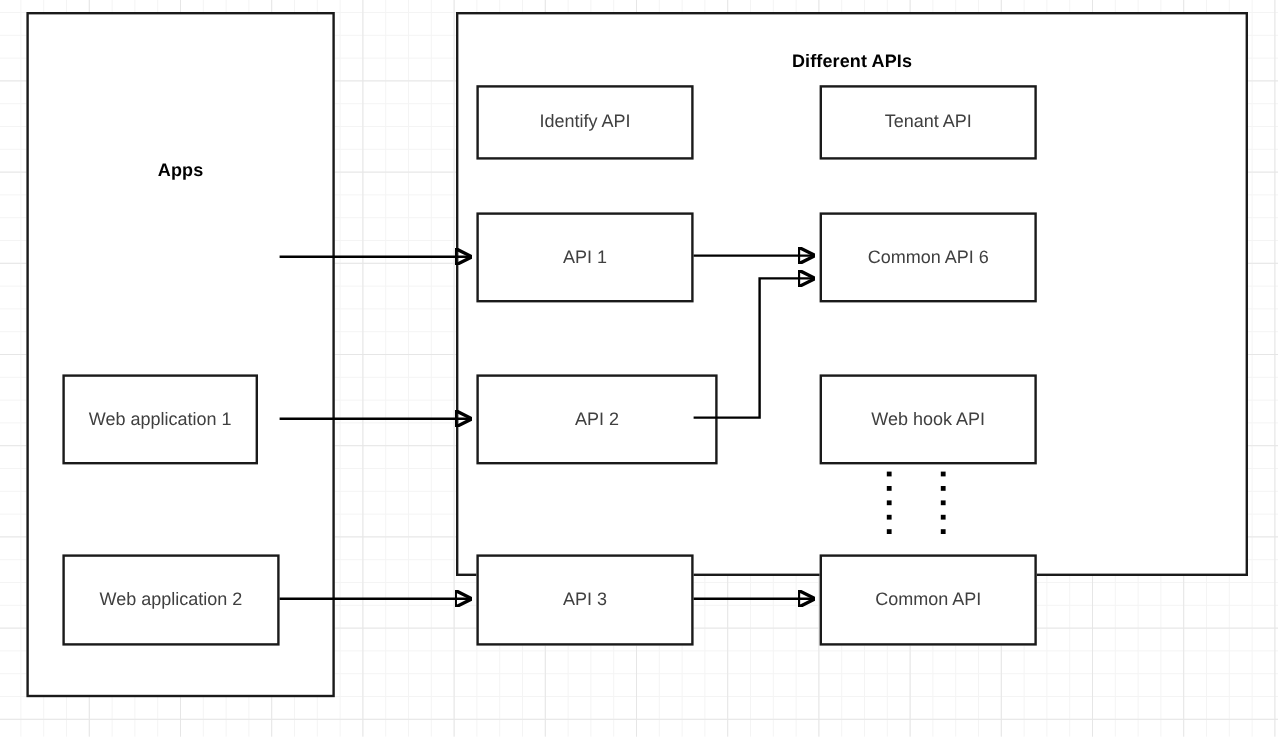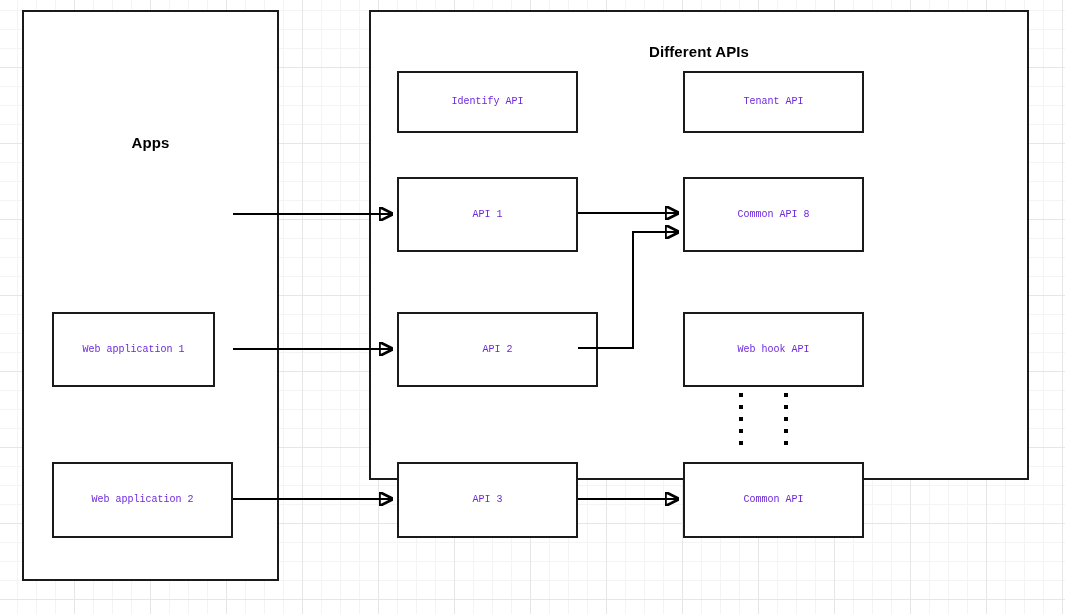--- a/index.html
+++ b/index.html
@@ -50,25 +50,24 @@
 
   
   .node {
     position: absolute;
     box-sizing: border-box;
     border: 2px solid #1a1a1a;
     background: #ffffff;
     display: flex;
     align-items: center;
     justify-content: center;
-    font-size: 10px;
-    color: #6d28d9;
+    font-size: 15px;
+    color: #404040;
     text-align: center;
     line-height: 1.2;
-    font-family: Liberation Mono, monospace;
   }
 
   
   #edges {
     position: absolute;
     left: 0;
     top: 0;
     width: 1065px;
     height: 614px;
     pointer-events: none;
@@ -95,21 +94,21 @@
 </style>
 </head>
 <body>
 
 <div id="canvas">
 
   <div class="group" style="left:22px; top:10px; width:257px; height:571px;">
     <div class="group-title" style="top:76px;margin-top:46px;">Apps</div>
   </div>
 
-  <div class="group" style="left:369px; top:10px; width:660px; height:470px;">
+  <div class="group" style="left:380px; top:10px; width:660px; height:470px;">
     <div class="group-title" style="top:31px;">Different APIs</div>
   </div>
 
 
   <div class="node" style="left:52px; top:312px; width:163px; height:75px;">
     <span>Web application 1</span>
   </div>
 
   <div class="node" style="left:52px; top:462px; width:181px; height:76px;">
     <span>Web application 2</span>
@@ -129,21 +128,21 @@
 
   <div class="node" style="left:397px; top:462px; width:181px; height:76px;">
     <span>API 3</span>
   </div>
 
   <div class="node" style="left:683px; top:71px; width:181px; height:62px;">
     <span>Tenant API</span>
   </div>
 
   <div class="node" style="left:683px; top:177px; width:181px; height:75px;">
-    <span>Common API 8</span>
+    <span>Common API 6</span>
   </div>
 
   <div class="node" style="left:683px; top:312px; width:181px; height:75px;">
     <span>Web hook API</span>
   </div>
 
   <div class="node" style="left:683px; top:462px; width:181px; height:76px;">
     <span>Common API</span>
   </div>
 

